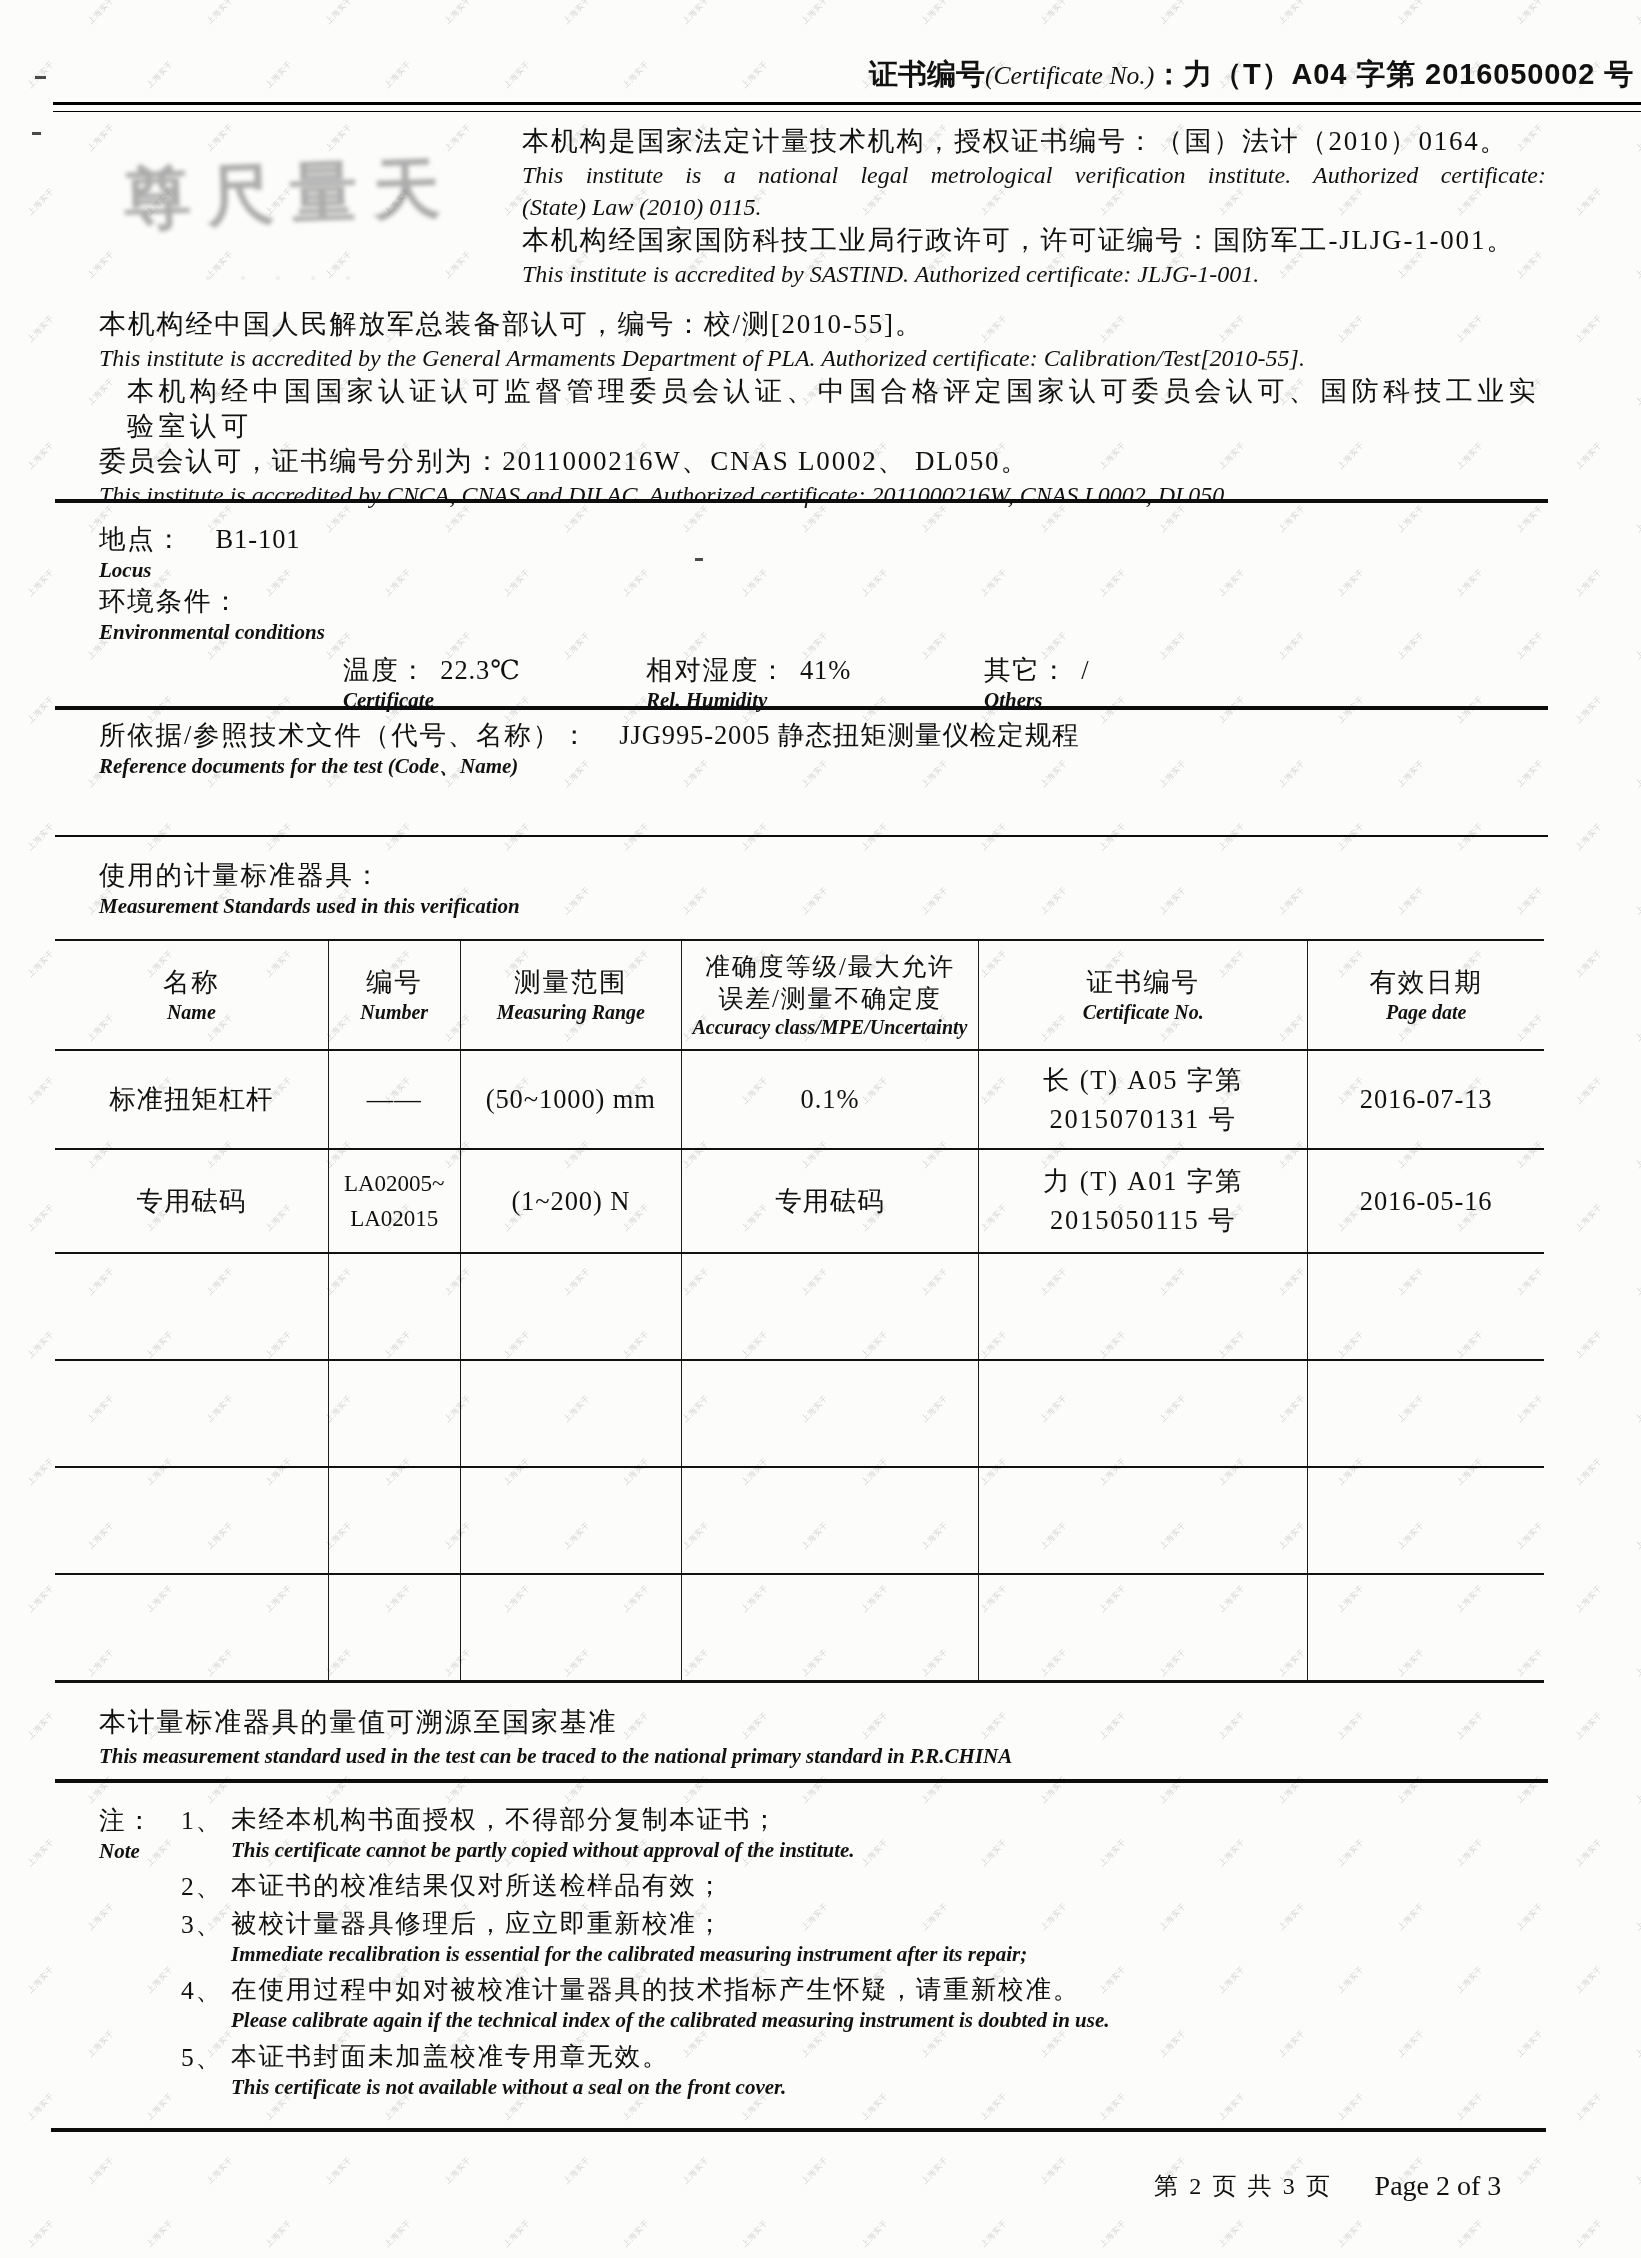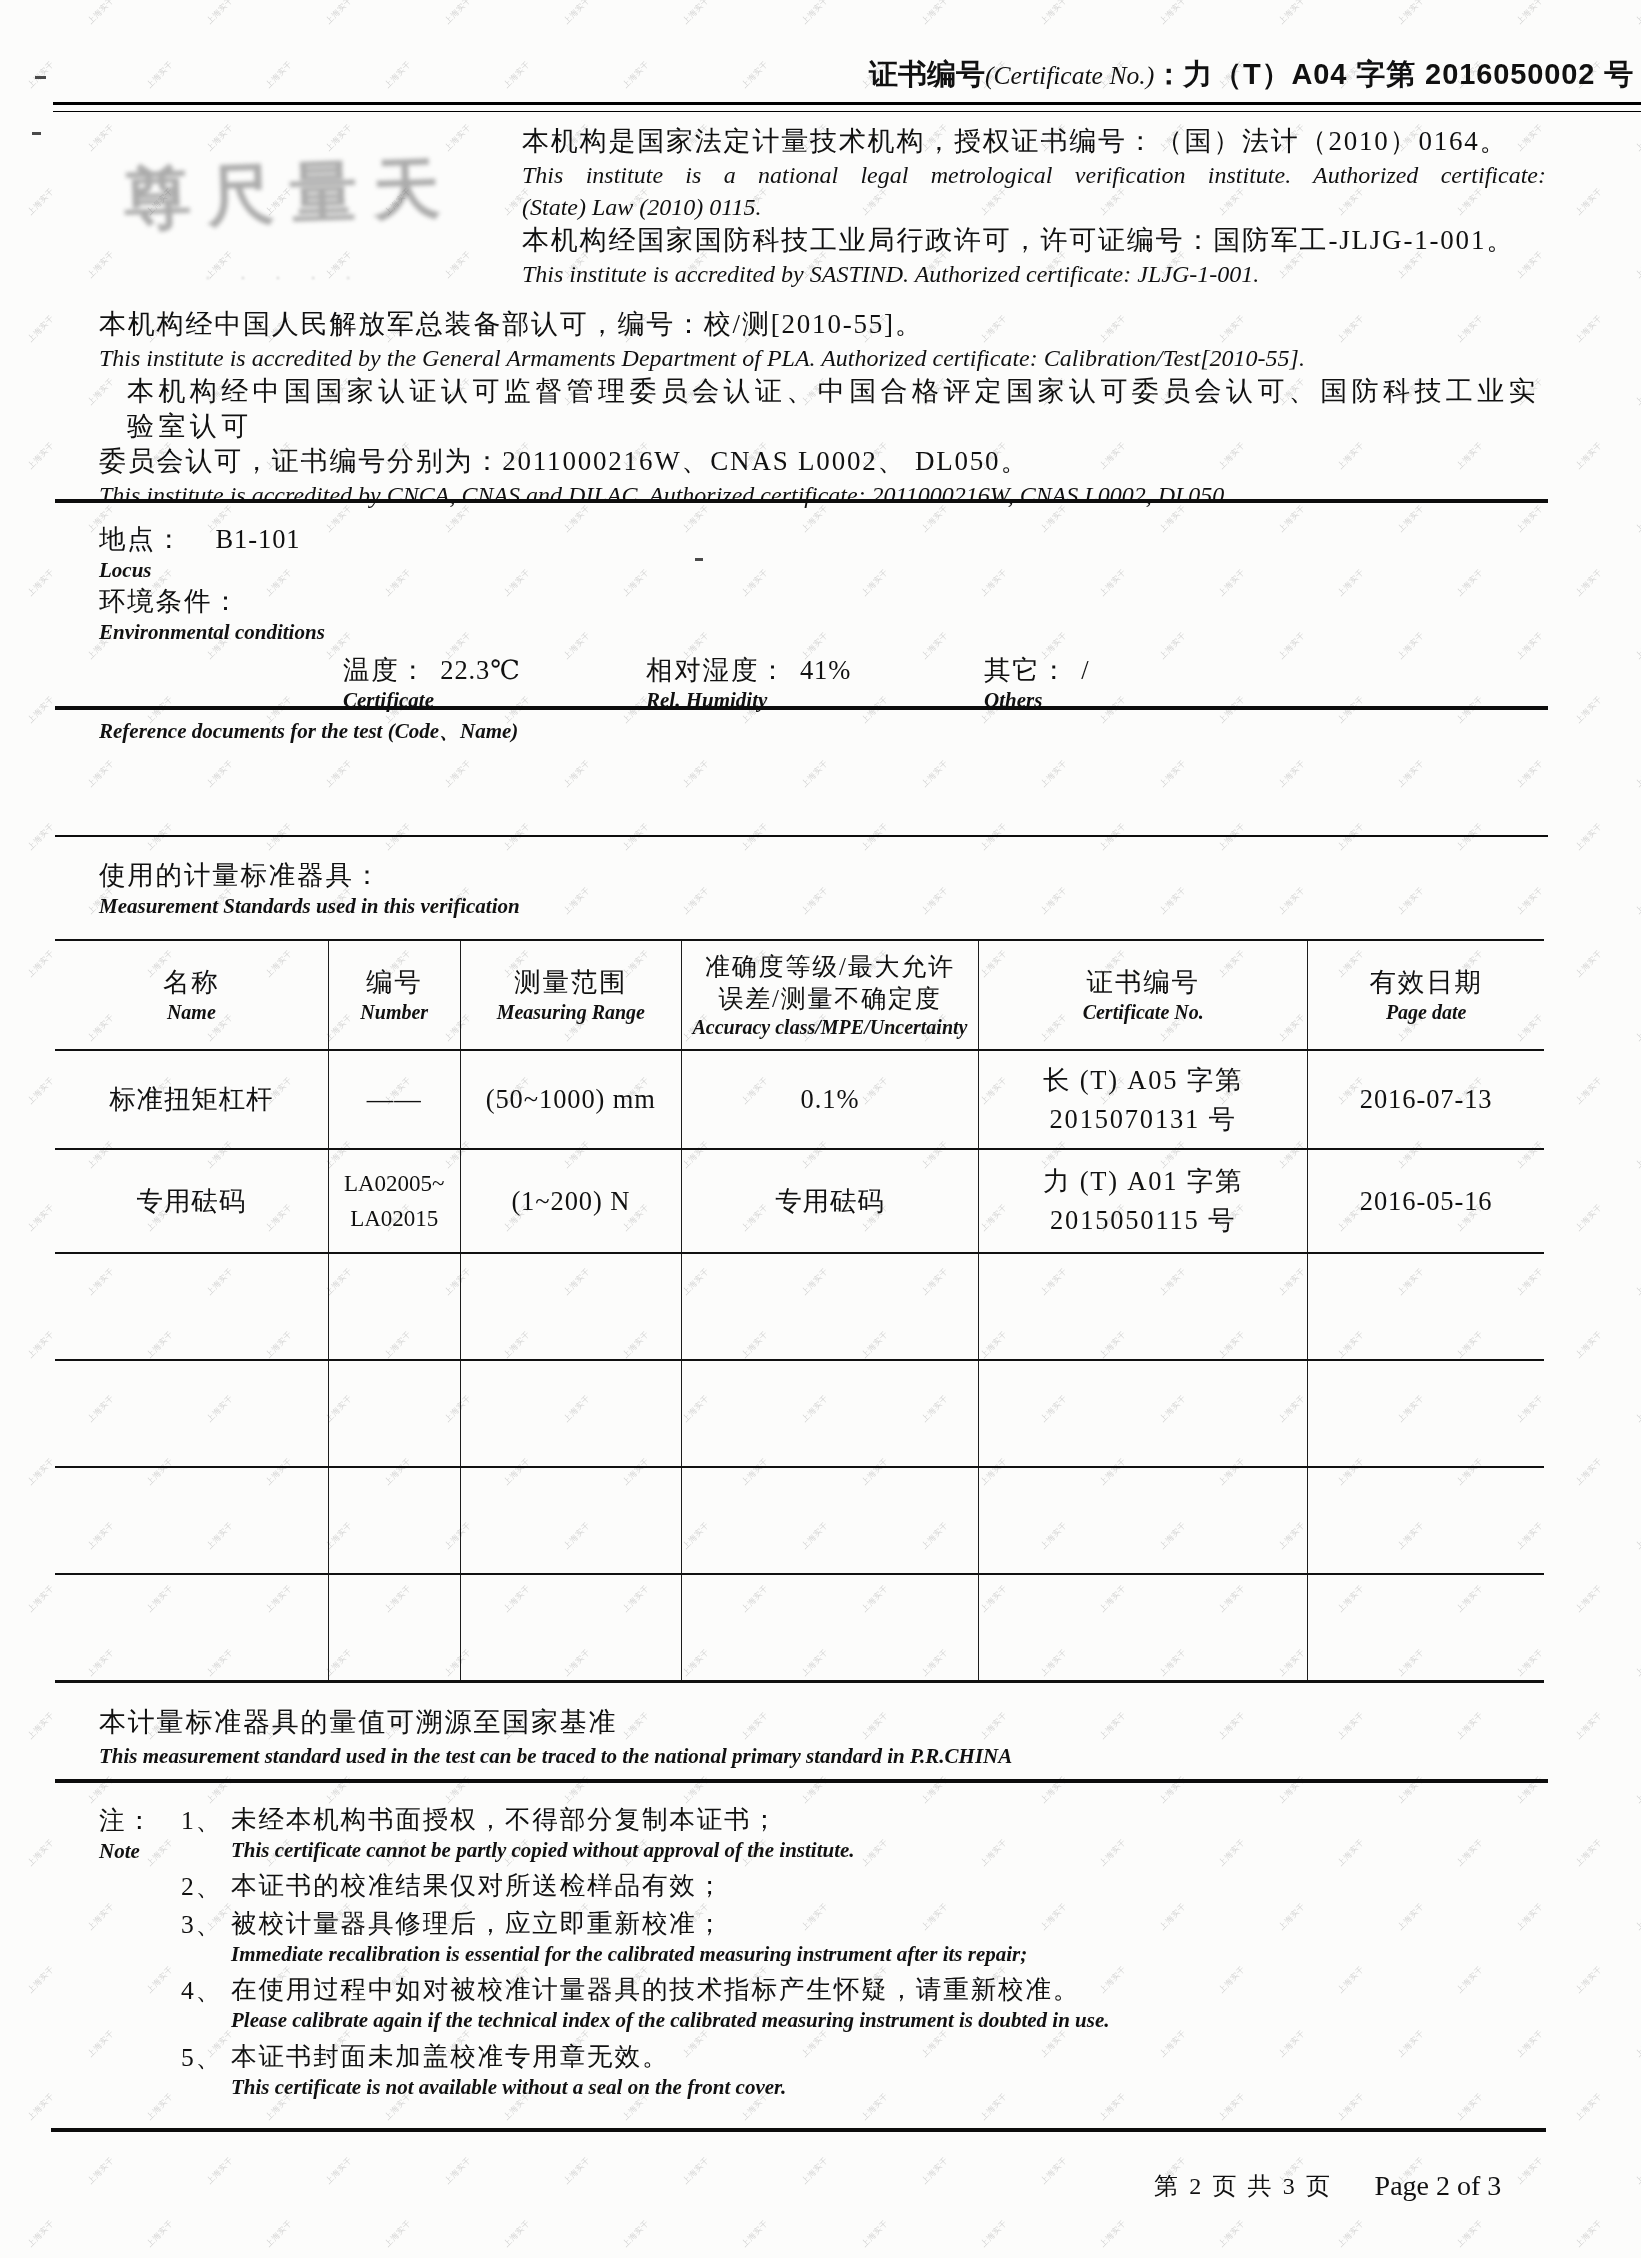--- a/index.html
+++ b/index.html
@@ -651,20 +651,23 @@
     </div>
     <div class="env-g" style="left:885px;">
       <div class="env-line"><span class="cn">其它：</span><span class="env-val">/</span></div>
       <div class="sub24 en b">Others</div>
     </div>
   </div>
 
   <div id="rule2" class="rule"></div>
 
   <div id="ref" class="abs">
+    <div class="lab30">
+      <span class="cn">所依据/参照技术文件（代号、名称）：</span><span class="v">JJG995-2005 静态扭矩测量仪检定规程</span>
+    </div>
     <div class="sub24 en b">Reference documents for the test (Code、Name)</div>
   </div>
 
   <div id="rule3" class="rule"></div>
 
   <div id="std-title" class="abs">
     <div class="lab30 cn">使用的计量标准器具：</div>
     <div class="sub24 en b">Measurement Standards used in this verification</div>
   </div>
 

